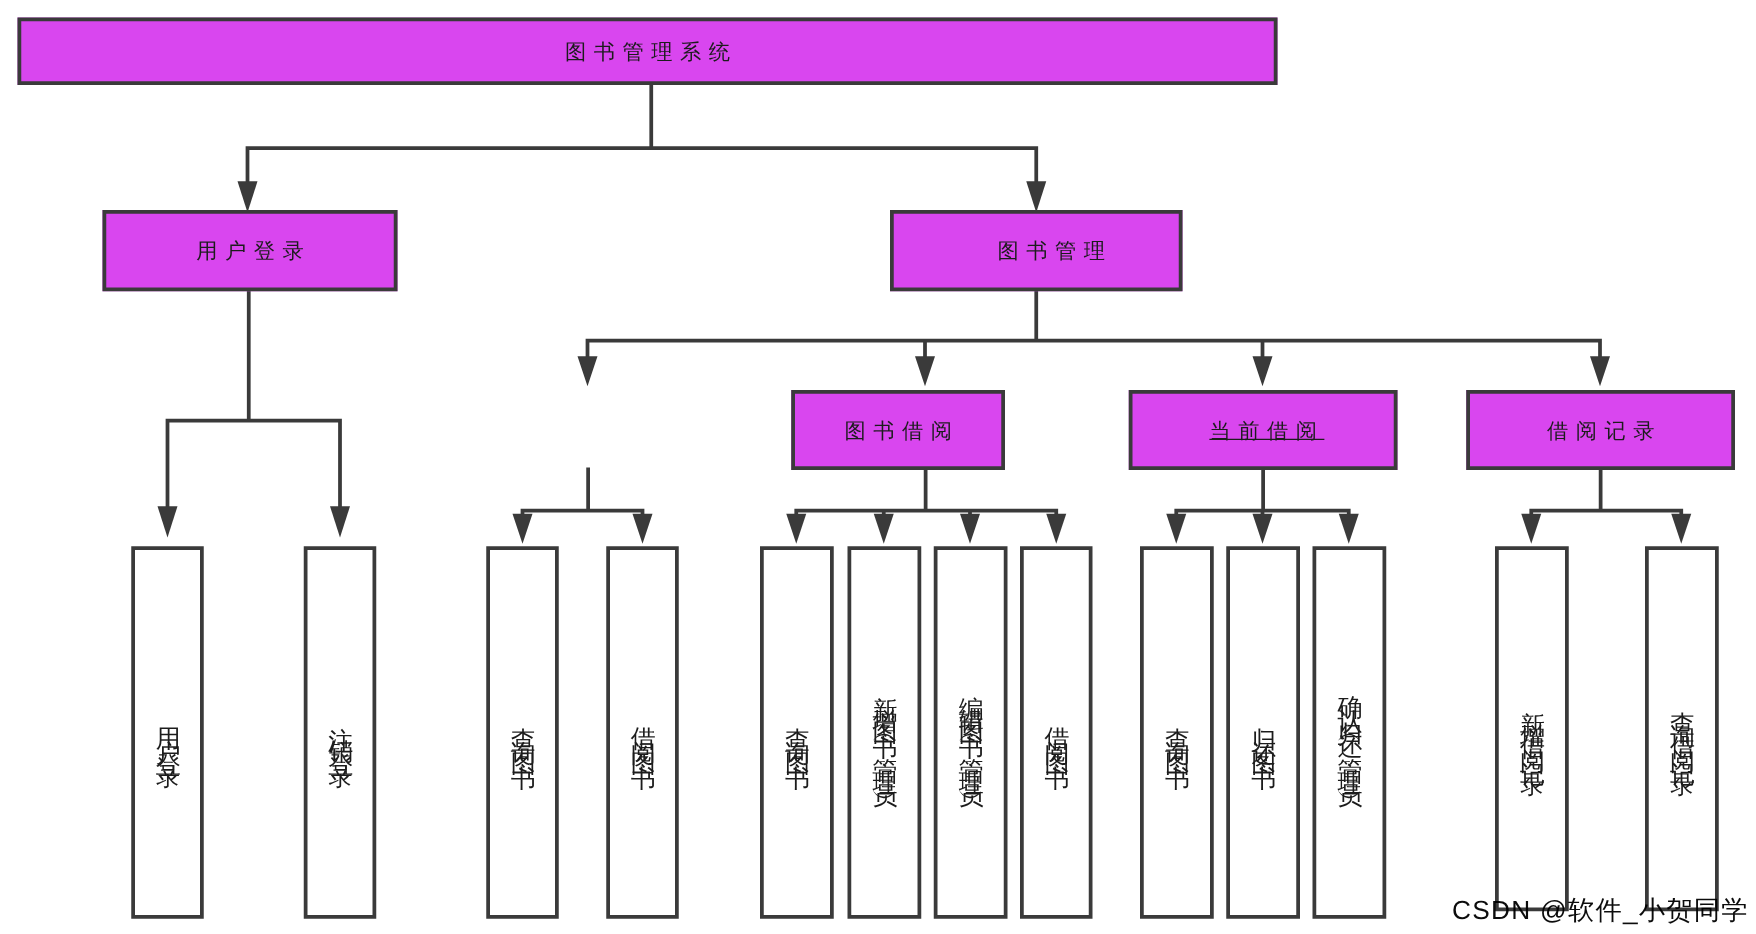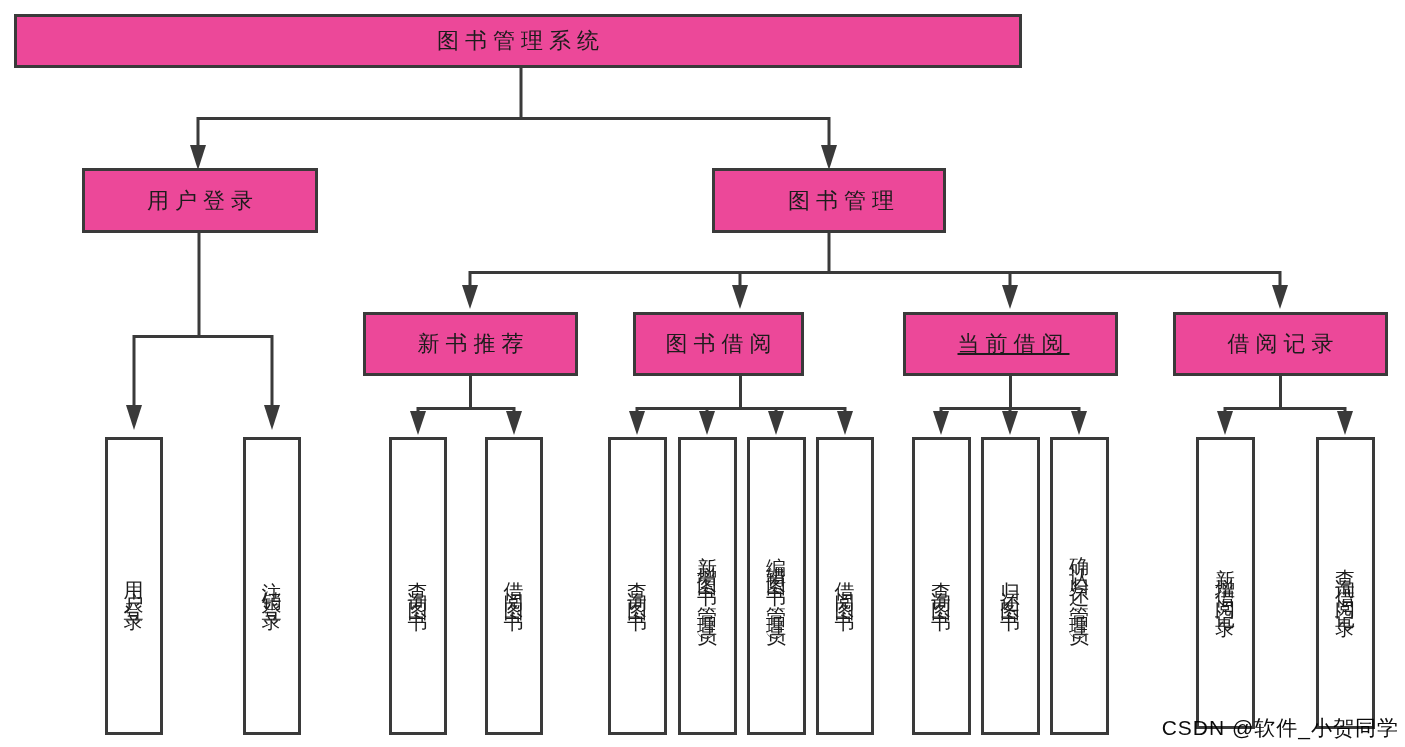--- a/index.html
+++ b/index.html
@@ -12,26 +12,26 @@
     overflow: hidden;
   }
   #edges {
     position: absolute;
     left: 0; top: 0;
     width: 1405px; height: 747px;
   }
   .hbox {
     position: absolute;
     box-sizing: border-box;
-    background: #ec4899;
+    background: #d946ef;
     border: 3px solid #3a3a3a;
     display: flex;
     align-items: center;
     justify-content: center;
-    font-size: 22px;
+    font-size: 17px;
     letter-spacing: 6px;
     text-indent: 6px;
     color: #1c1c1c;
     white-space: nowrap;
   }
   .vbox {
     position: absolute;
     box-sizing: border-box;
     background: #ffffff;
     border: 3px solid #3a3a3a;
@@ -108,21 +108,20 @@
       <polygon class="edge-head" points="1217,411 1233,411 1225,435"></polygon>
       <polygon class="edge-head" points="1337,411 1353,411 1345,435"></polygon>
     </g>
   </svg>
 
   <div class="hbox" style="left:14px; top:14px; width:1008px; height:54px;">图书管理系统</div>
 
   <div class="hbox" style="left:82px; top:168px; width:236px; height:65px;">用户登录</div>
   <div class="hbox" style="left:712px; top:168px; width:234px; height:65px;padding-left:24px;">图书管理</div>
 
-  <div class="hbox" style="left:363px; top:312px; width:215px; height:64px;">新书推荐</div>
   <div class="hbox" style="left:633px; top:312px; width:171px; height:64px;">图书借阅</div>
   <div class="hbox" style="left:903px; top:312px; width:215px; height:64px;text-decoration:underline;">当前借阅</div>
   <div class="hbox" style="left:1173px; top:312px; width:215px; height:64px;">借阅记录</div>
 
   <div class="vbox" style="left:105px; top:437px; width:58px; height:298px;">
     <span class="vtext">用户登录</span>
   </div>
   <div class="vbox" style="left:243px; top:437px; width:58px; height:298px;">
     <span class="vtext">注销登录</span>
   </div>

